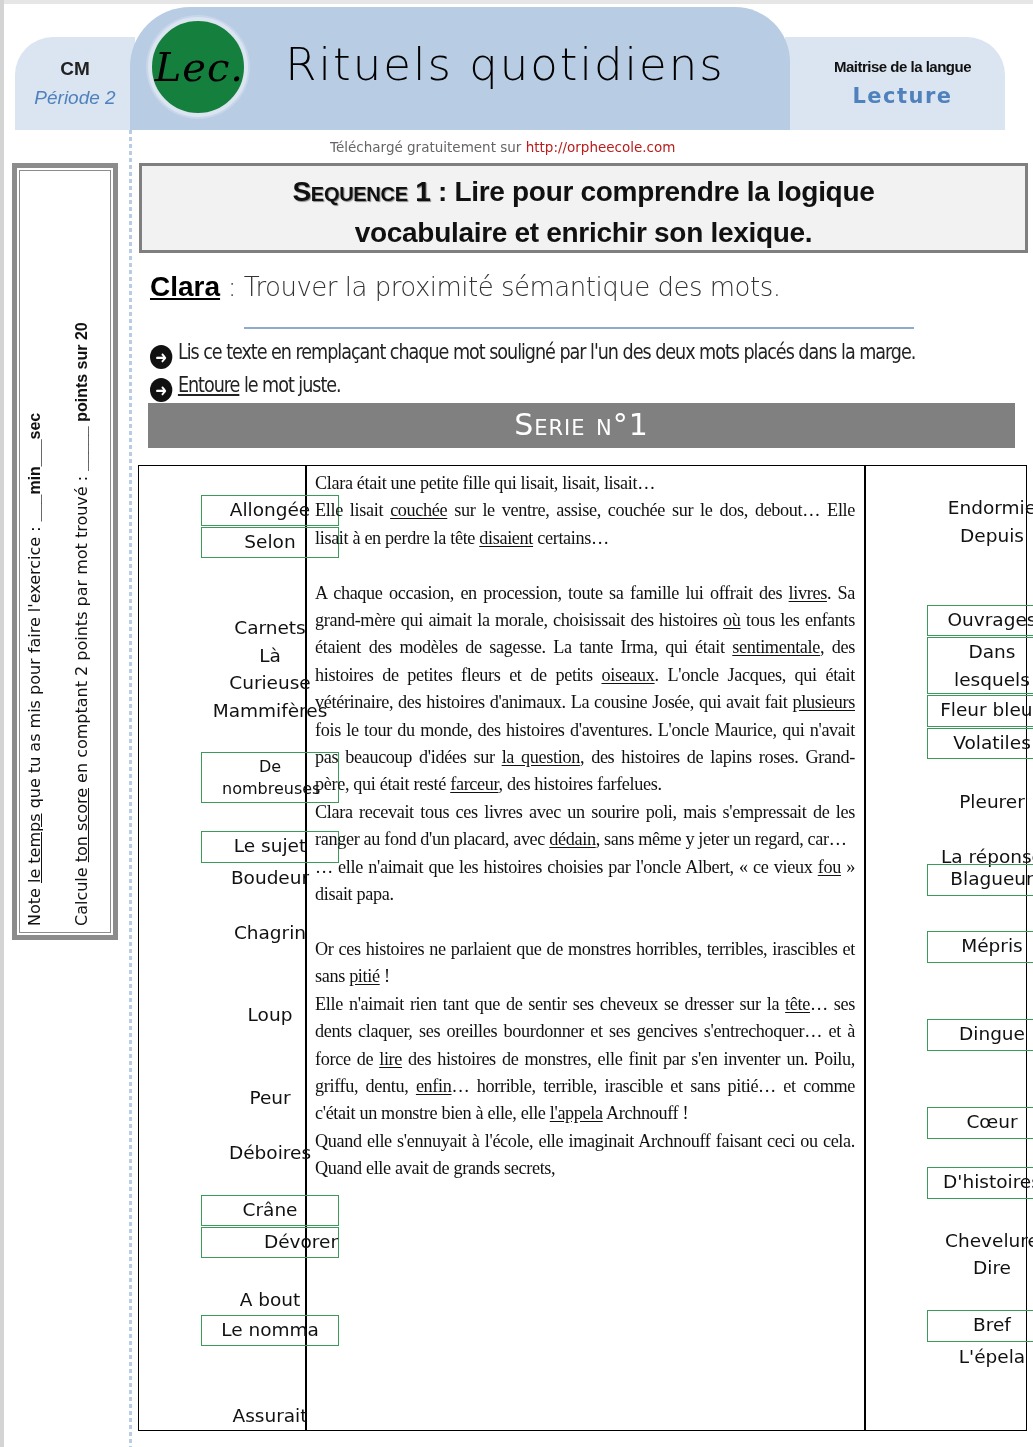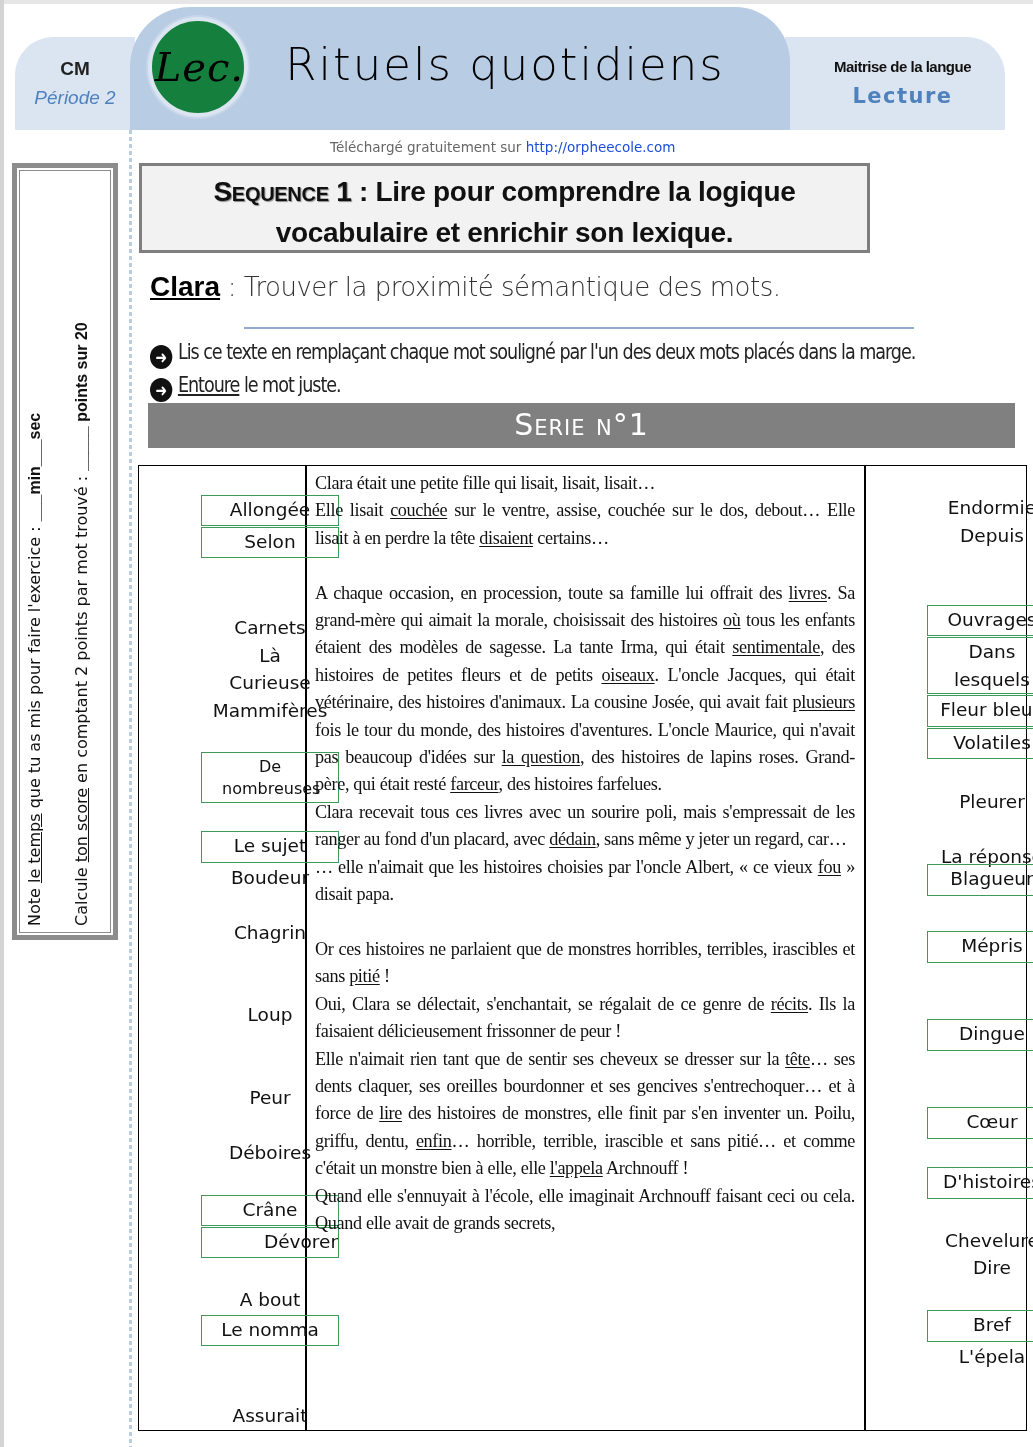--- a/index.html
+++ b/index.html
@@ -24,33 +24,33 @@
   .main-title { position: absolute; left: 270px; top: 38px; width: 470px; text-align: center; font-family: "DejaVu Sans", sans-serif; font-weight: 200; font-size: 45px; letter-spacing: 2px; color: #000; }
 
   .domain-label { position: absolute; left: 795px; top: 58px; width: 215px; text-align: center; font-family: "Liberation Sans Narrow", "Liberation Sans", sans-serif; font-size: 15px; font-weight: bold; color: #111; letter-spacing: -0.5px; }
   .subject-label { position: absolute; left: 795px; top: 84px; width: 215px; text-align: center; font-family: "DejaVu Sans", sans-serif; font-weight: bold; font-size: 21px; letter-spacing: 1.5px; color: #4f81bd; }
 
   
   .dotted-sep { position: absolute; left: 129px; top: 130px; width: 3px; height: 1317px; background-image: linear-gradient(#b8cce4 60%, transparent 60%); background-size: 3px 7px; }
 
   
   .download { position: absolute; left: 330px; top: 139px; font-family: "DejaVu Sans", sans-serif; font-size: 13.5px; color: #666; }
-  .download .url { color: #1d4ed8; }
+  .download .url { color: #b91c1c; }
 
   
   .score-box { position: absolute; left: 12px; top: 163px; width: 106px; height: 777px; border: 5px solid #8c8c8c; background: #fff; }
   .score-box-inner { position: absolute; left: 2px; top: 2px; right: 2px; bottom: 2px; border: 1px solid #8c8c8c; }
   .score-line { position: absolute; white-space: nowrap; transform-origin: left top; transform: rotate(-90deg); font-family: "DejaVu Sans", sans-serif; font-size: 16px; color: #111; }
   .score-line.l1 { left: 25px; top: 926px; }
   .score-line.l2 { left: 72px; top: 926px; }
   .score-line u { text-decoration: underline; }
   .score-line b { font-family: "Liberation Sans Narrow", "Liberation Sans", sans-serif; font-weight: bold; }
 
   
-  .sequence-box { position: absolute; left: 139px; top: 163px; width: 731px; height: 90px; border: 3px solid #7f7f7f; background: #f2f2f2; text-align: center; padding-top: 5px; }
+  .sequence-box { position: absolute; left: 139px; top: 163px; width: 889px; height: 90px; border: 3px solid #7f7f7f; background: #f2f2f2; text-align: center; padding-top: 5px; }
   .sequence-text { font-family: "Liberation Sans", sans-serif; font-weight: bold; font-size: 28px; line-height: 41px; color: #111; letter-spacing: -0.3px; }
   .sequence-text .sc { font-variant: small-caps; text-shadow: 1px 1px 1px #888; }
 
   
   .clara-line { position: absolute; left: 150px; top: 270px; font-size: 28px; white-space: nowrap; }
   .clara-name { font-family: "Liberation Sans", sans-serif; font-weight: bold; text-decoration: underline; color: #000; }
   .clara-sub { font-family: "DejaVu Sans", sans-serif; font-weight: 200; color: #333; font-size: 26px; letter-spacing: -0.5px; }
 
   .blue-rule { position: absolute; left: 244px; top: 327px; width: 670px; height: 2px; background: #8eaacc; }
 
@@ -166,21 +166,20 @@
 
   <div class="story">
     <p>Clara était une petite fille qui lisait, lisait, lisait…</p>
     <p><span>Elle lisait </span><u>couchée</u><span> sur le ventre, assise, couchée sur le dos, debout… Elle lisait à en perdre la tête </span><u>disaient</u><span> certains…</span></p>
     <p class="gap"></p>
     <p><span>A chaque occasion, en procession, toute sa famille lui offrait des </span><u>livres</u><span>. Sa grand-mère qui aimait la morale, choisissait des histoires </span><u>où</u><span> tous les enfants étaient des modèles de sagesse. La tante Irma, qui était </span><u>sentimentale</u><span>, des histoires de petites fleurs et de petits </span><u>oiseaux</u><span>. L'oncle Jacques, qui était vétérinaire, des histoires d'animaux. La cousine Josée, qui avait fait </span><u>plusieurs</u><span> fois le tour du monde, des histoires d'aventures. L'oncle Maurice, qui n'avait pas beaucoup d'idées sur </span><u>la question</u><span>, des histoires de lapins roses. Grand-père, qui était resté </span><u>farceur</u><span>, des histoires farfelues.</span></p>
     <p><span>Clara recevait tous ces livres avec un sourire poli, mais s'empressait de les ranger au fond d'un placard, avec </span><u>dédain</u><span>, sans même y jeter un regard, car…</span></p>
     <p><span>… elle n'aimait que les histoires choisies par l'oncle Albert, « ce vieux </span><u>fou</u><span> » disait papa.</span></p>
     <p class="gap"></p>
     <p><span>Or ces histoires ne parlaient que de monstres horribles, terribles, irascibles et sans </span><u>pitié</u><span> !</span></p>
-    <p><span>Oui, Clara se délectait, s'enchantait, se régalait de ce genre de </span><u>récits</u><span>. Ils la faisaient délicieusement frissonner de peur !</span></p>
     <p><span>Elle n'aimait rien tant que de sentir ses cheveux se dresser sur la </span><u>tête</u><span>… ses dents claquer, ses oreilles bourdonner et ses gencives s'entrechoquer… et à force de </span><u>lire</u><span> des histoires de monstres, elle finit par s'en inventer un. Poilu, griffu, dentu, </span><u>enfin</u><span>… horrible, terrible, irascible et sans pitié… et comme c'était un monstre bien à elle, elle </span><u>l'appela</u><span> Archnouff !</span></p>
     <p><span>Quand elle s'ennuyait à l'école, elle imaginait Archnouff faisant ceci ou cela. Quand elle avait de grands secrets,</span></p>
   </div>
 
   <div class="margin-right">
     <div class="margin-word" style="top:28px;">Endormie</div>
     <div class="margin-word" style="top:56px;">Depuis</div>
     <div class="margin-word boxed" style="top:139px;height:31px;">Ouvrages</div>
     <div class="margin-word boxed" style="top:171px;height:57px;padding:0 18px;">Dans lesquels</div>
     <div class="margin-word boxed" style="top:229px;height:32px;">Fleur bleue</div>

